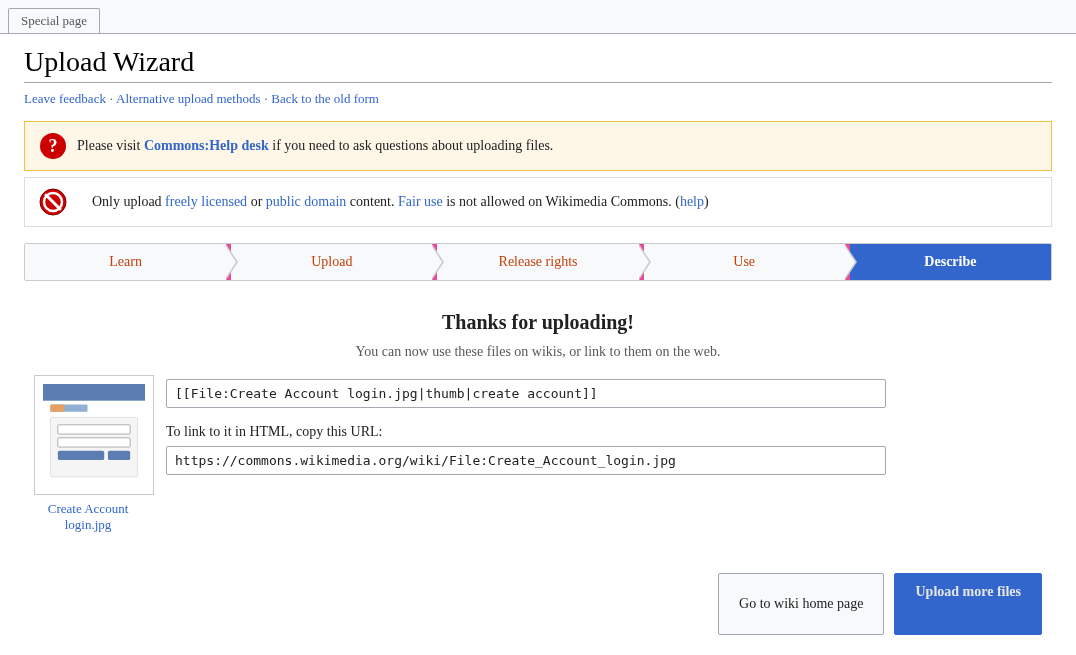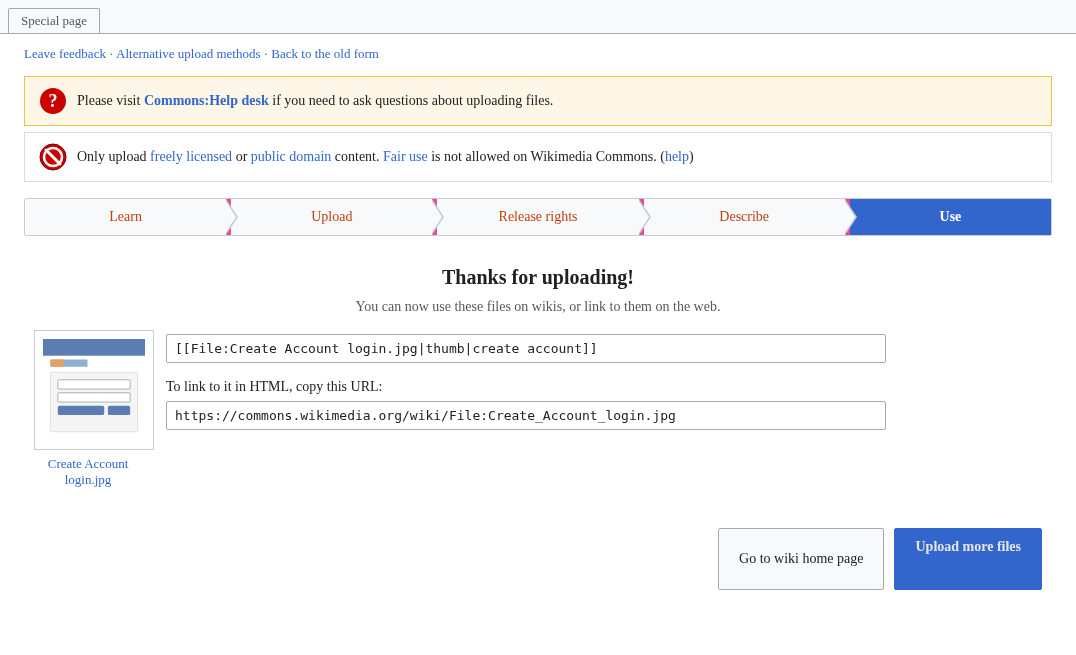--- a/index.html
+++ b/index.html
@@ -66,21 +66,21 @@
       margin-bottom: 6px;
       font-size: 14px;
     }
 
     .notice-red {
       background: #fff;
       border: 1px solid #ddd;
       padding: 10px 14px;
       display: flex;
       align-items: center;
-      gap: 10px;
+      gap: 25px;
       margin-bottom: 16px;
       font-size: 14px;
     }
 
     .notice-yellow a, .notice-red a {
       color: #3366cc;
       text-decoration: none;
     }
 
     
@@ -285,20 +285,21 @@
   </style>
 </head>
 <body>
 
 <div class="top-tab-bar">
   <span class="special-page-tab">Special page</span>
 </div>
 
 <div class="content-area">
 
+  <h1 class="page-title">Upload Wizard</h1>
 
   <div class="sub-links">
     <a href="#">Leave feedback</a>
     <span> · </span>
     <a href="#">Alternative upload methods</a>
     <span> · </span>
     <a href="#">Back to the old form</a>
   </div>
 
   <div class="notice-yellow">
@@ -326,24 +327,24 @@
     <div class="step-item">
       <span>Learn</span>
     </div>
     <div class="step-item">
       <span>Upload</span>
     </div>
     <div class="step-item">
       <span>Release rights</span>
     </div>
     <div class="step-item">
+      <span>Use</span>
+    </div>
+    <div class="step-item">
       <span>Describe</span>
-    </div>
-    <div class="step-item">
-      <span>Use</span>
     </div>
   </div>
 
   <div class="thanks-section">
     <div class="thanks-title">Thanks for uploading!</div>
     <div class="thanks-subtitle">You can now use these files on wikis, or link to them on the web.</div>
   </div>
 
   <div class="upload-result">
 

